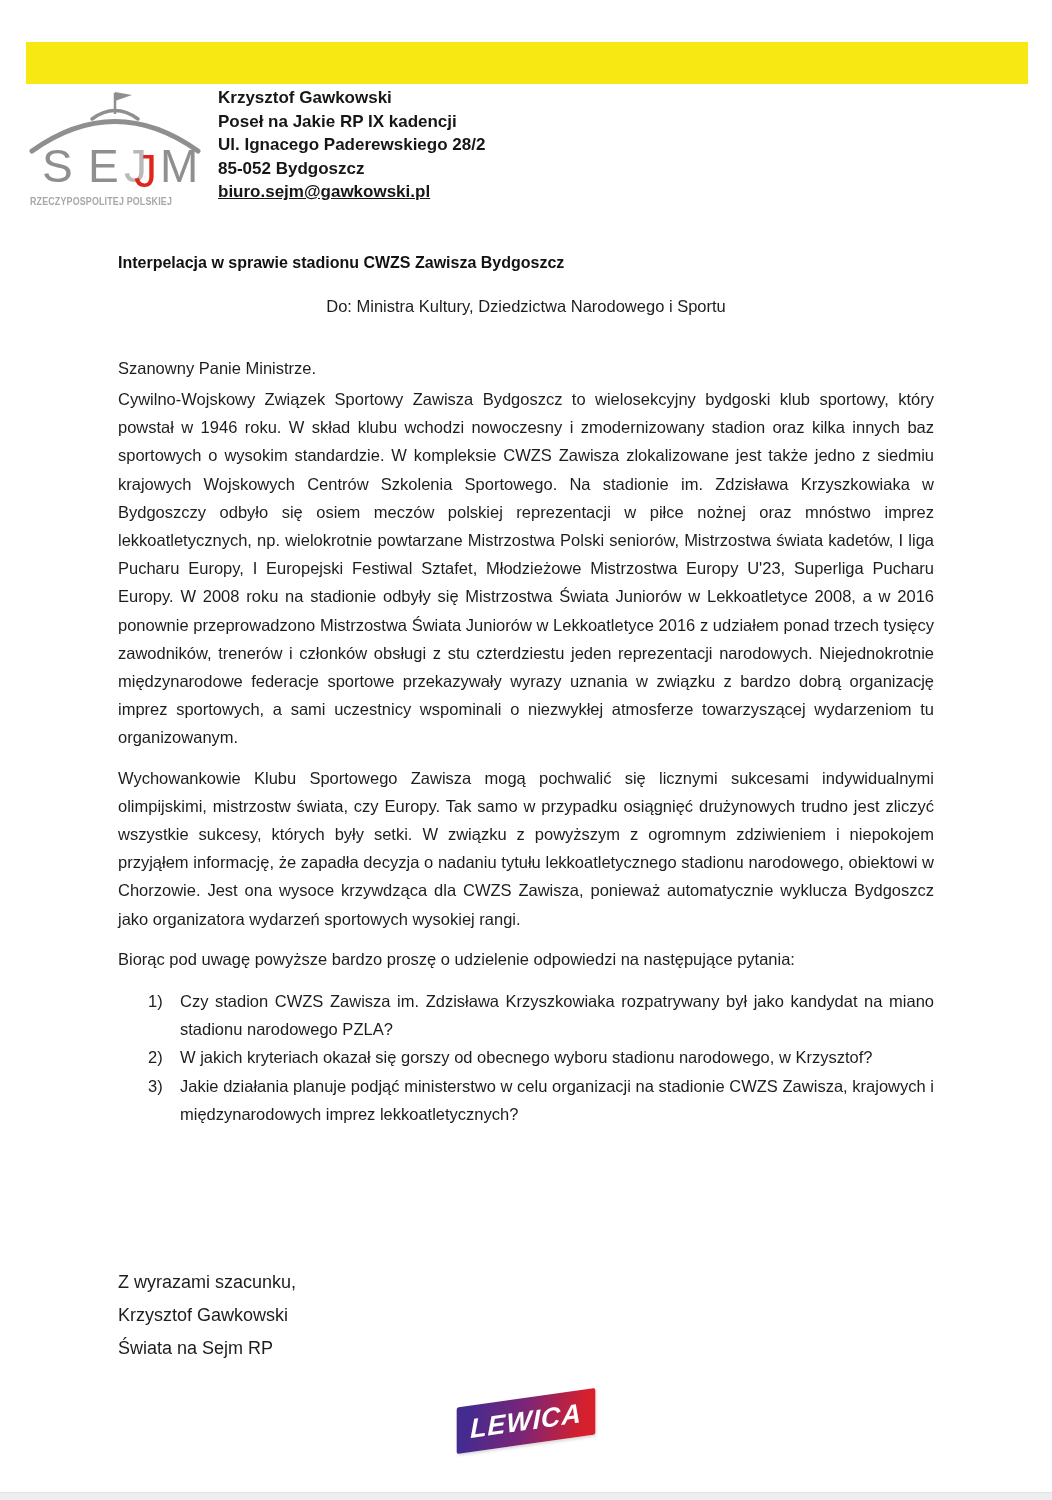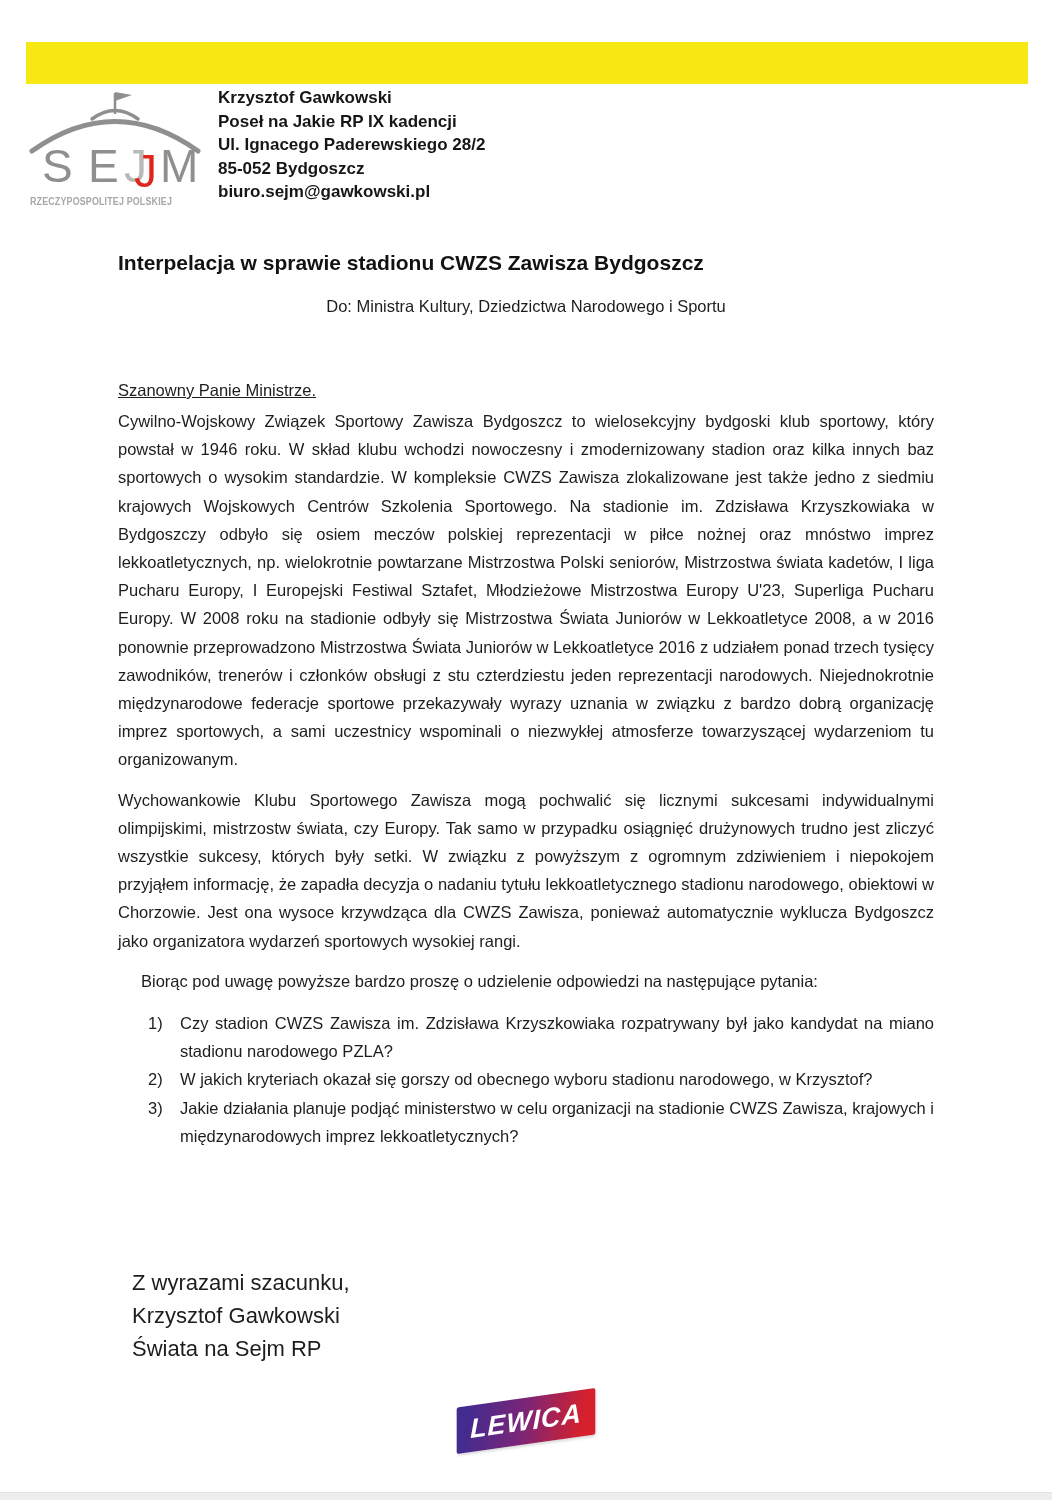--- a/index.html
+++ b/index.html
@@ -25,52 +25,52 @@
     width: 178px; height: 128px;
   }
   .sender {
     position: absolute;
     left: 218px; top: 86px;
     font-weight: bold;
     font-size: 17px;
     line-height: 23.5px;
     color: #161616;
   }
-  .sender .email { }
+  .sender .email { text-decoration: underline; }
   .content {
     position: absolute;
     left: 118px; top: 252px;
     width: 816px;
     font-size: 16.5px;
     line-height: 28.2px;
     color: #1d1d1d;
   }
   .title {
     font-weight: bold;
-    font-size: 21px;
+    font-size: 16px;
     line-height: 22px;
     color: #121212;
   }
   .addressee { margin-top: 21px; line-height: 22px; text-align: center; }
-  .salutation { margin-top: 62px; line-height: 22px; text-decoration: underline; }
+  .salutation { margin-top: 40px; line-height: 22px; }
   .body-par { margin-top: 6px; text-align: justify; }
   .body-par + .body-par { margin-top: 12px; }
-  .questions-intro { margin-top: 13px; margin-left: 23px; }
+  .questions-intro { margin-top: 13px; }
   .questions { margin-top: 14px; }
   .question-row { display: flex; }
   .question-num {
     flex: 0 0 62px;
     padding-left: 30px;
     box-sizing: border-box;
   }
   .question-text { flex: 1; text-align: justify; }
   .closing {
     position: absolute;
-    left: 132px; top: 1266px;
-    font-size: 22px;
+    left: 118px; top: 1266px;
+    font-size: 18px;
     line-height: 33px;
     color: #1d1d1d;
   }
   .lewica-banner {
     position: absolute;
     left: 50%; top: 1398px;
     width: 140px; height: 46px;
     margin-left: -70px;
     transform: rotate(-8deg) skewX(-8deg);
     background: linear-gradient(100deg, #432b8f 8%, #7b2577 48%, #d6202c 90%);

